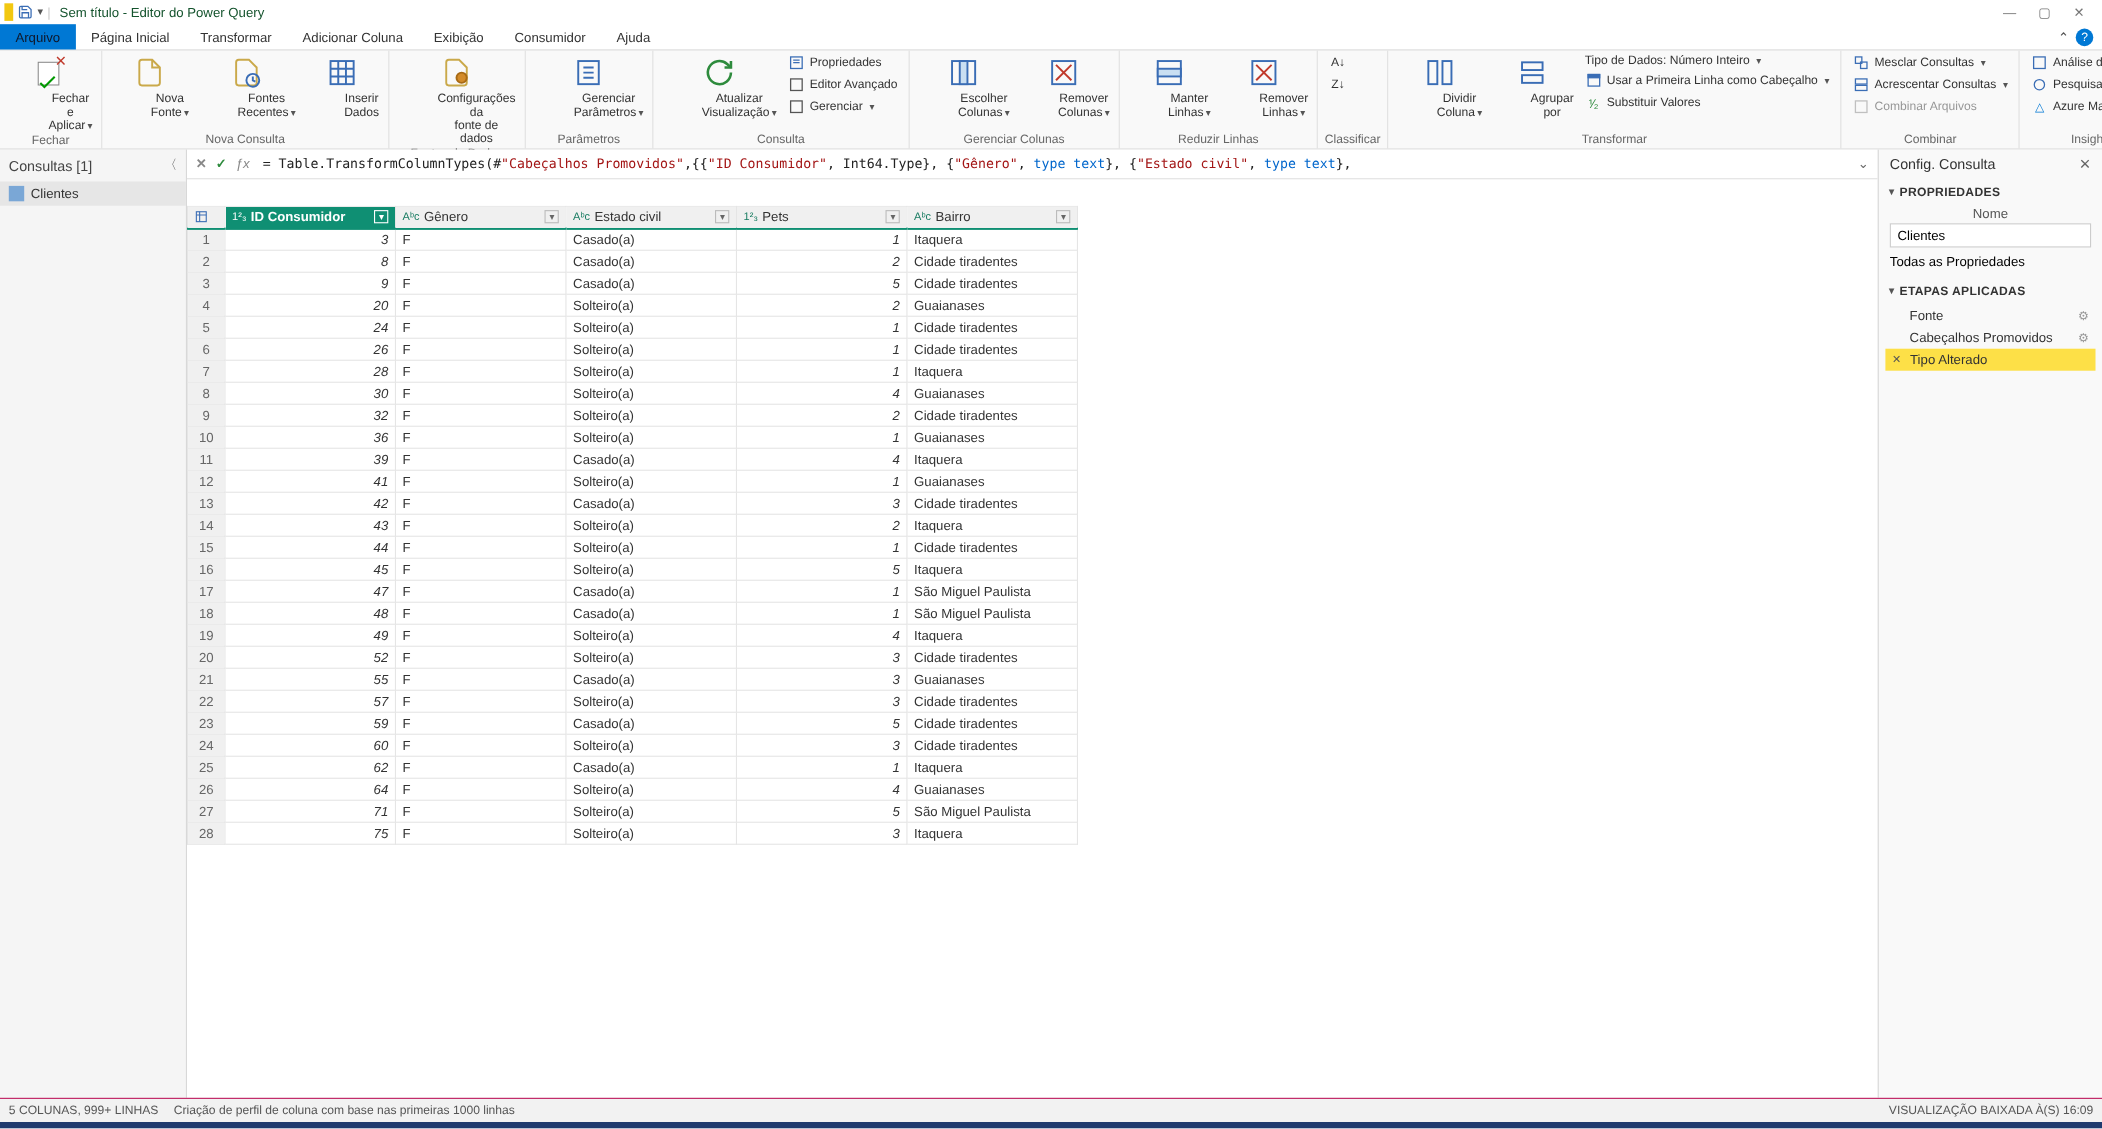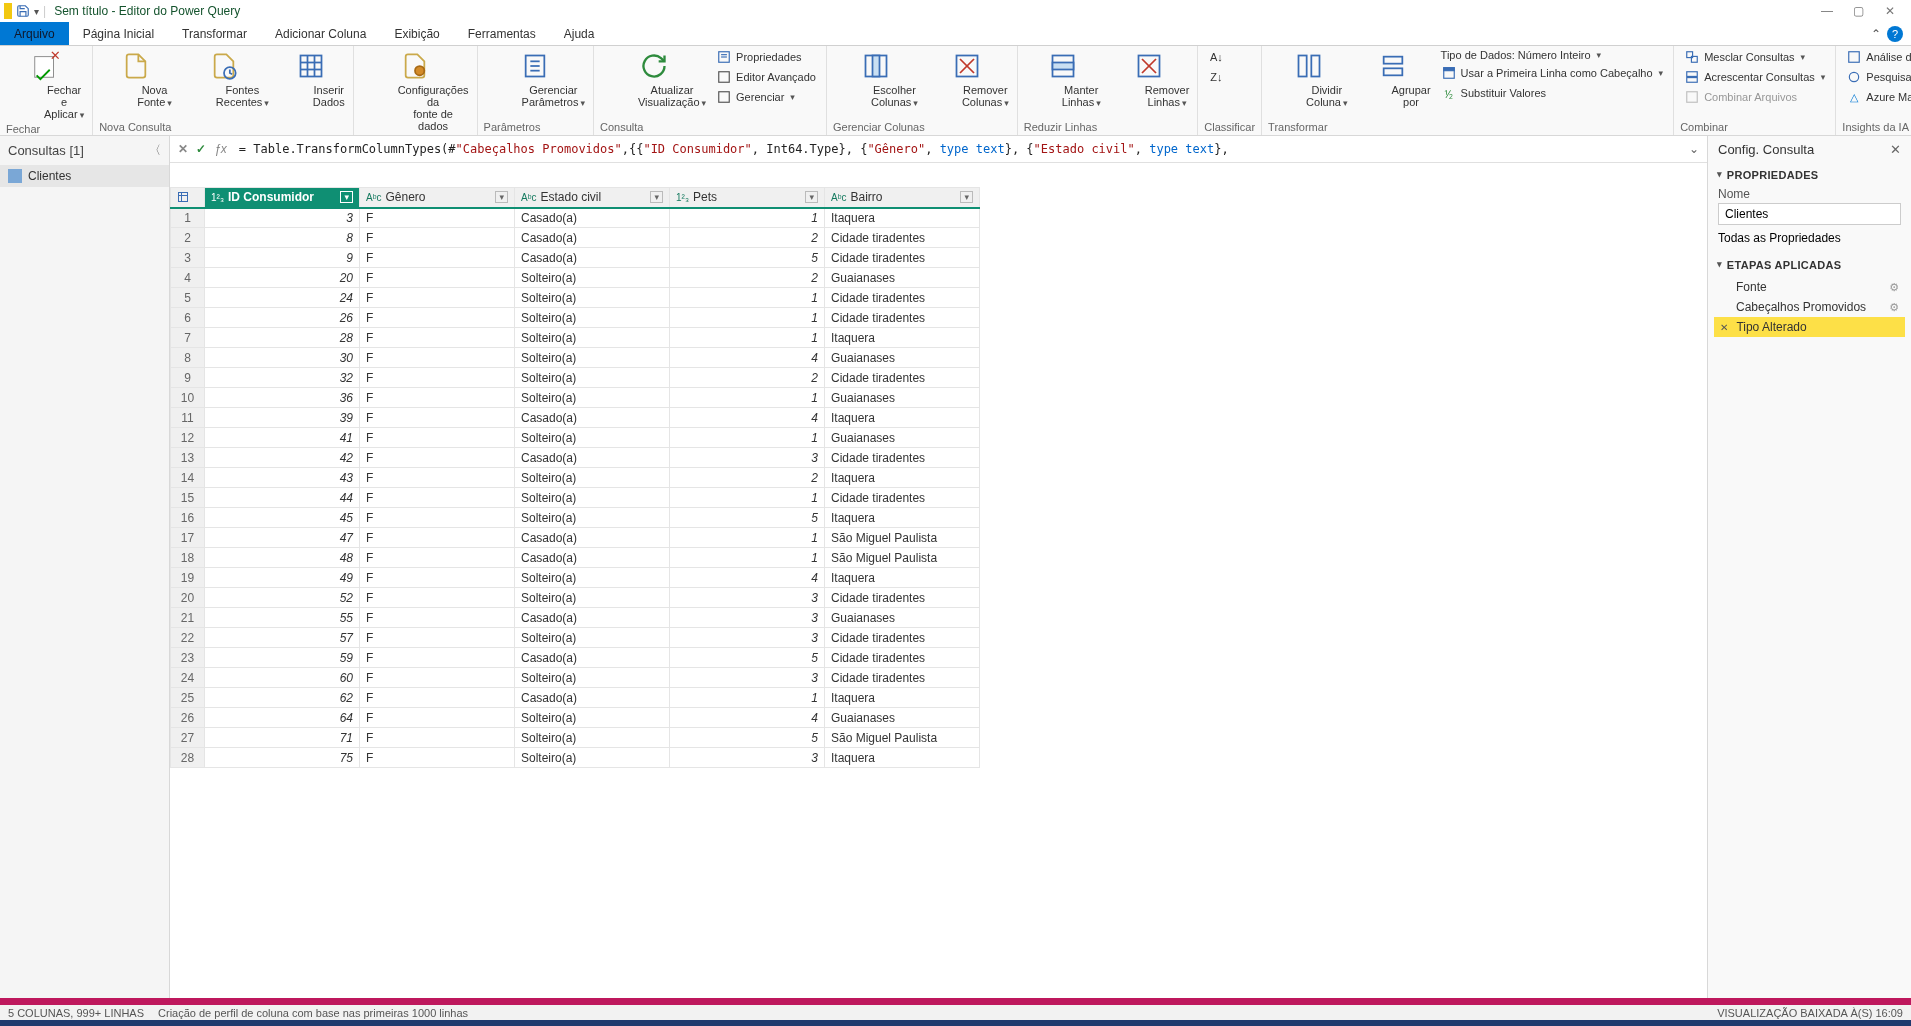--- a/index.html
+++ b/index.html
@@ -15,21 +15,21 @@
 .tabs { display: flex; background: #fff; border-bottom: 1px solid #d0d0d0; height: 24px; align-items: stretch; }
 .tab { padding: 0 14px; display: flex; align-items: center; font-size: 12px; cursor: pointer; border-right: 0; }
 .tab.active { background: #0078d4; color: #0f172a; }
 .tabs .spacer { flex: 1; }
 .tabs .help-icons { display: flex; align-items: center; gap: 6px; padding-right: 8px; }
 .help-circle { width: 16px; height: 16px; border-radius: 50%; background: #0078d4; color: #fff; font-size: 11px; display:flex; align-items:center; justify-content:center; }
 
 .ribbon { display: flex; background: #f9f9f9; border-bottom: 1px solid #d8d8d8; height: 90px; align-items: stretch; }
 .rgroup { display: flex; flex-direction: column; border-right: 1px solid #e0e0e0; padding: 2px 6px 0; }
 .rgroup .cmds { flex: 1; display: flex; align-items: flex-start; gap: 4px; }
-.rgroup .gname { text-align: left; font-size: 11px; color: #666; padding: 2px 0; }
+.rgroup .gname { text-align: center; font-size: 11px; color: #666; padding: 2px 0; }
 .bigbtn { display: flex; flex-direction: column; align-items: center; width: auto; min-width: 44px; text-align: center; font-size: 11px; line-height: 1.1; cursor: pointer; padding: 2px 2px 0; }
 .bigbtn .ico { width: 32px; height: 32px; margin-bottom: 2px; display:flex; align-items:center; justify-content:center; }
 .bigbtn .lbl { max-width: 70px; margin-left: 36px; }
 .smallcol { display: flex; flex-direction: column; gap: 2px; font-size: 11px; }
 .smallbtn { display: flex; align-items: center; gap: 4px; padding: 1px 4px; cursor: pointer; white-space: nowrap; }
 .smallbtn .sico { width: 16px; height: 16px; display:flex; align-items:center; justify-content:center; }
 .dd-arrow::after { content: "▾"; font-size: 9px; margin-left: 2px; color: #555; }
 
 .workspace { flex: 1; display: flex; min-height: 0; }
 .queries-panel { width: 170px; border-right: 1px solid #d8d8d8; background: #f5f5f5; display: flex; flex-direction: column; }
@@ -63,31 +63,31 @@
 .grid td.num { text-align: right; font-style: italic; }
 .grid td.txt { text-align: left; }
 .col-id{width:155px}.col-gen{width:155px}.col-ec{width:155px}.col-pets{width:155px}.col-bairro{width:155px}
 
 .props-panel { width: 204px; border-left: 1px solid #d8d8d8; background: #f9f9f9; display: flex; flex-direction: column; }
 .props-head { display:flex; align-items:center; justify-content:space-between; padding:6px 10px; font-size:13px; }
 .props-head .x { cursor:pointer; color:#666; }
 .sect-title { font-weight: bold; font-size: 11px; letter-spacing: .3px; padding: 6px 10px; display:flex; align-items:center; gap:4px; }
 .sect-title::before { content:"▸"; font-size:9px; transform: rotate(90deg); display:inline-block; color:#555;}
 .props-body { padding: 0 10px 8px; font-size: 12px; }
-.props-body label { display:block; margin-bottom: 2px; color:#555; }
+.props-body label { display:block; margin-bottom: 2px; color:#555;text-align:center; }
 .props-body input { width: 100%; border: 1px solid #ccc; padding: 3px 6px; font-size: 12px; }
 .link { color: #000000; cursor: pointer; margin-top: 6px; display:inline-block;text-align:right; }
 .steps { padding: 0 6px; }
 .step { display:flex; align-items:center; padding: 3px 6px; cursor:pointer; font-size:12px; gap:6px; }
 .step .gear { margin-left:auto; color:#999; font-size:11px; }
 .step.sel { background:#fde047; }
 .step.sel::before { content:"✕"; font-size:10px; color:#555; margin-right:2px; }
 .step:not(.sel)::before { content:""; width:10px; }
 
-.statusbar { height: 22px; background: #f2f2f2; border-top: 7px solid #be185d; display:flex; align-items:center; font-size:11px; color:#555; padding: 0 8px; gap: 14px; }
+.statusbar { height: 22px; background: #f2f2f2; border-top: 1px solid #be185d; display:flex; align-items:center; font-size:11px; color:#555; padding: 0 8px; gap: 14px; }
 .statusbar .spacer { flex:1; }
 .bottom-strip { height: 6px; background: #1f3a6e; }
 
 svg { display:block; }
 </style>
 </head>
 <body>
 
 <div class="titlebar">
   <div class="left">
@@ -109,21 +109,21 @@
     <span class="wbtn">✕</span>
   </div>
 </div>
 
 <div class="tabs">
   <div class="tab active">Arquivo</div>
   <div class="tab">Página Inicial</div>
   <div class="tab">Transformar</div>
   <div class="tab">Adicionar Coluna</div>
   <div class="tab">Exibição</div>
-  <div class="tab">Ferramentas</div>
+  <div class="tab">Consumidor</div>
   <div class="tab">Ajuda</div>
   <div class="spacer"></div>
   <div class="help-icons">
     <span style="color:#555">⌃</span>
     <span class="help-circle">?</span>
   </div>
 </div>
 
 <div class="ribbon">
   <div class="rgroup">

